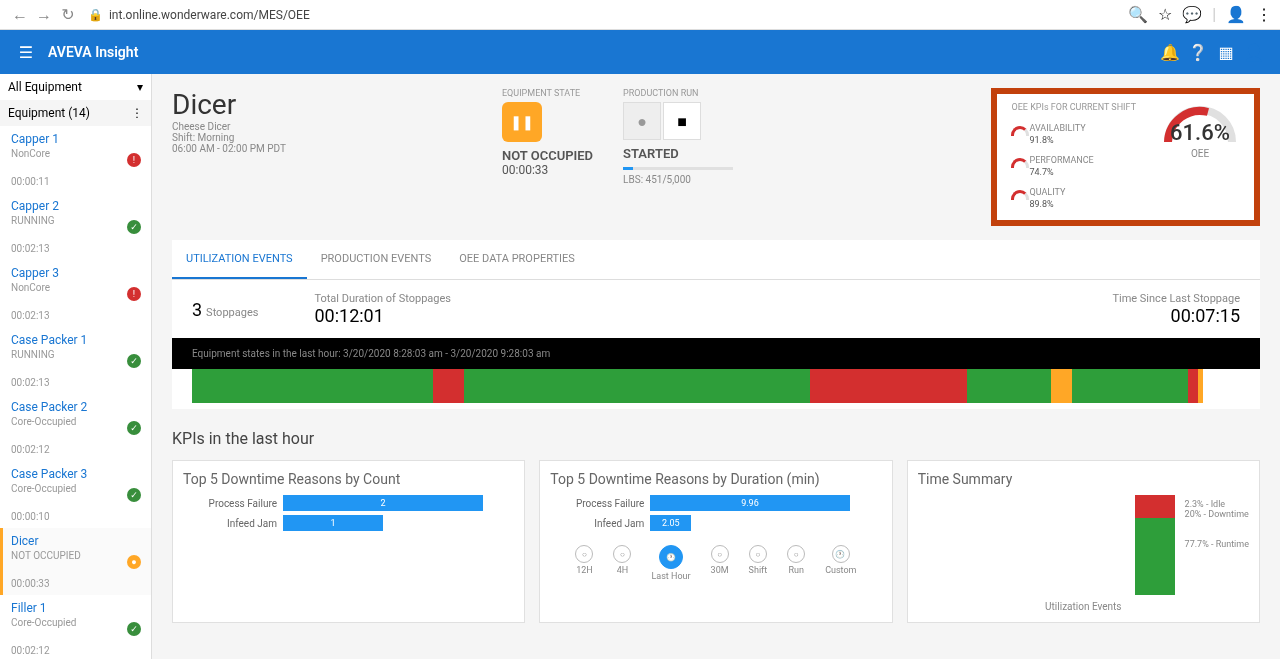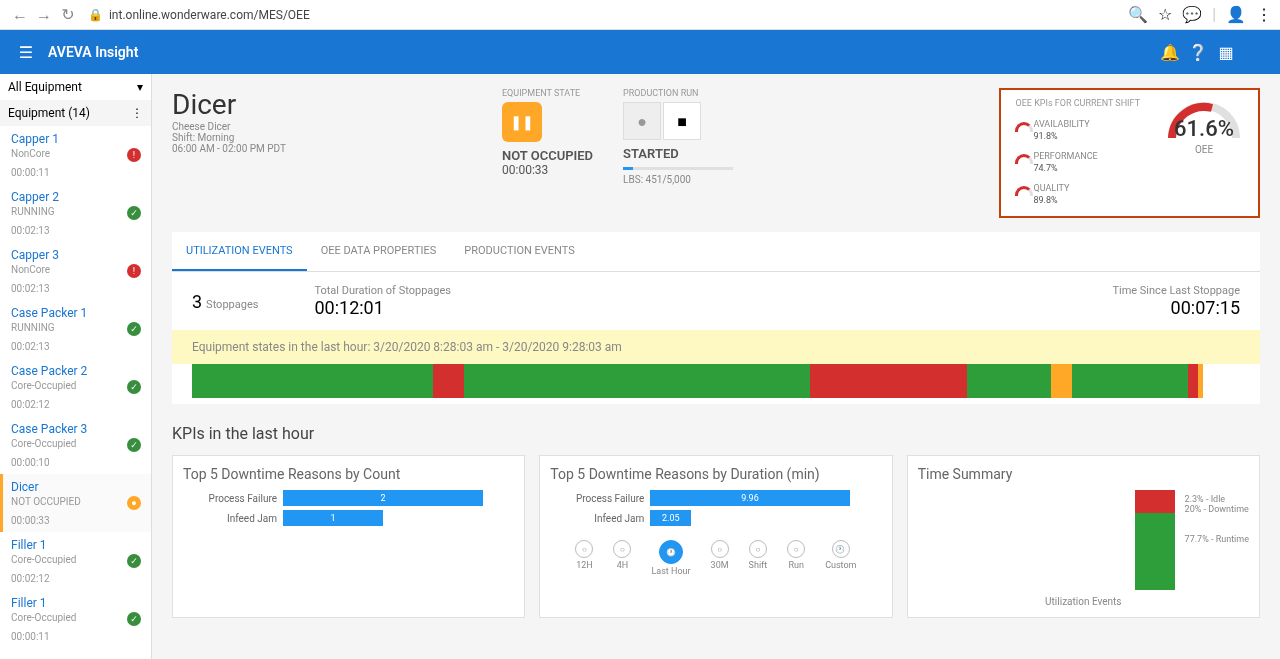--- a/index.html
+++ b/index.html
@@ -15,57 +15,57 @@
 .app-header .spacer { flex:1; }
 .app-header .hdr-btn { width:28px; height:28px; display:flex; align-items:center; justify-content:center; cursor:pointer; border-radius:50%; }
 .main { display:flex; height:621px; }
 .sidebar { width:152px; background:#fff; border-right:1px solid #ddd; overflow:hidden; font-size:12px; }
 .sb-select { padding:6px 8px; display:flex; justify-content:space-between; align-items:center; cursor:pointer; }
 .sb-header { padding:6px 8px; display:flex; justify-content:space-between; align-items:center; background:#f5f5f5; }
 .sb-item { padding:6px 8px 6px 8px; border-left:3px solid transparent; position:relative; cursor:pointer; }
 .sb-item.active { border-left:3px solid #ffa726; background:#fafafa; }
 .sb-item .name { color:#1976d2; font-size:12px; }
 .sb-item .status { color:#999; font-size:10px; margin-top:2px; }
-.sb-item .time { color:#999; font-size:10px; margin-top:8px; }
+.sb-item .time { color:#999; font-size:10px; margin-top:17px; }
 .sb-item .badge { position:absolute; right:10px; top:50%; transform:translateY(-50%); width:14px; height:14px; border-radius:50%; display:flex; align-items:center; justify-content:center; color:#fff; font-size:9px; }
 .badge.error { background:#d32f2f; }
 .badge.ok { background:#388e3c; }
 .badge.warn { background:#ffa726; }
 .content { flex:1; overflow:auto; padding:14px 20px; background:#f5f5f5; }
 .top { display:flex; align-items:flex-start; gap:30px; }
 .title-block h1 { font-size:28px; font-weight:400; color:#333; }
 .title-block .sub { font-size:10px; color:#888; }
 .state-block { }
 .state-label { font-size:9px; color:#999; text-transform:uppercase; margin-bottom:4px; }
 .state-icon { width:40px; height:40px; border-radius:6px; background:#ffa726; display:flex; align-items:center; justify-content:center; color:#fff; font-size:14px; }
 .state-text { font-weight:600; font-size:13px; margin-top:6px; color:#555; }
 .state-time { font-size:12px; color:#555; }
 .run-btns { display:flex; gap:2px; margin-bottom:4px; }
 .run-btn { width:38px; height:38px; background:#eee; display:flex; align-items:center; justify-content:center; cursor:pointer; border:1px solid #ddd; }
 .prog-bar { width:110px; height:3px; background:#e0e0e0; margin-top:6px; }
 .prog-bar .fill { height:100%; background:#2196f3; width:9%; }
 .lbs { font-size:10px; color:#888; margin-top:4px; }
-.kpi-panel { background:#fff; border:2px solid #c2410c; padding:8px 14px; display:flex; gap:24px; margin-left:auto; }
+.kpi-panel { background:#fff; border:6px solid #c2410c; padding:8px 14px; display:flex; gap:24px; margin-left:auto; }
 .kpi-col .kpi-hdr { font-size:9px; color:#999; margin-bottom:4px; }
 .kpi-row { display:flex; align-items:center; margin-bottom:3px; }
 .arc-sm { width:18px; height:10px; border:3px solid #e0e0e0; border-bottom:none; border-top-left-radius:18px; border-top-right-radius:18px; }
 .arc-sm.r { border-left-color:#d32f2f; border-top-color:#d32f2f; }
 .kpi-row .kl { font-size:9px; color:#888; }
 .kpi-row .kv { font-size:9px; color:#555; display:block; }
 .gauge-big { width:80px; height:46px; position:relative; }
 .gauge-big svg { width:80px; height:46px; }
 .gauge-val { position:absolute; top:18px; left:0; right:0; text-align:center; font-size:22px; font-weight:500; color:#333; }
 .gauge-lbl { text-align:center; font-size:10px; color:#888; }
 .tabs { display:flex; border-bottom:1px solid #ddd; margin-top:14px; background:#fff; }
 .tab { padding:12px 14px; font-size:11px; color:#888; cursor:pointer; }
 .tab.active { color:#1976d2; border-bottom:2px solid #1976d2; }
 .stoppages { background:#fff; padding:12px 20px; display:flex; align-items:center; gap:56px; }
 .stoppages .big { font-size:18px; }
 .stoppages .lbl { font-size:11px; color:#888; }
-.timeline-note { font-size:12px; color:#888; padding:10px 20px; background:#fef9c3; }
+.timeline-note { font-size:10px; color:#888; padding:10px 20px; background:#000000; }
 .timeline { height:40px; background:#fff; padding:0 20px 14px 20px; display:flex; }
 .tl-seg { height:34px; }
 .kpi-section { margin-top:14px; }
 .kpi-section h2 { font-size:16px; font-weight:400; color:#444; padding:6px 0; }
 .cards { display:flex; gap:14px; margin-top:6px; }
 .card { background:#fff; border:1px solid #e0e0e0; padding:10px; flex:1; }
 .card h3 { font-size:14px; color:#666; font-weight:400; margin-bottom:8px; }
 .bar-row { display:flex; align-items:center; margin-bottom:4px; }
 .bar-row .bl { width:100px; font-size:10px; color:#666; text-align:right; padding-right:6px; }
 .bar-row .bar { height:16px; background:#2196f3; color:#fff; font-size:9px; display:flex; align-items:center; justify-content:center; }
@@ -229,22 +229,22 @@
               </svg>
             <div class="gauge-val">61.6%</div>
           </div>
           <div class="gauge-lbl">OEE</div>
         </div>
       </div>
     </div>
 
     <div class="tabs">
       <div class="tab active">UTILIZATION EVENTS</div>
+      <div class="tab">PRODUCTION EVENTS</div>
       <div class="tab">OEE DATA PROPERTIES</div>
-      <div class="tab">PRODUCTION EVENTS</div>
     </div>
 
     <div class="stoppages">
       <div><span class="big">3</span> <span class="lbl">Stoppages</span></div>
       <div>
           <div class="lbl">Total Duration of Stoppages</div>
           <div class="big">00:12:01</div>
         </div>
       <div style="margin-left:auto;text-align:right">
           <div class="lbl">Time Since Last Stoppage</div>

